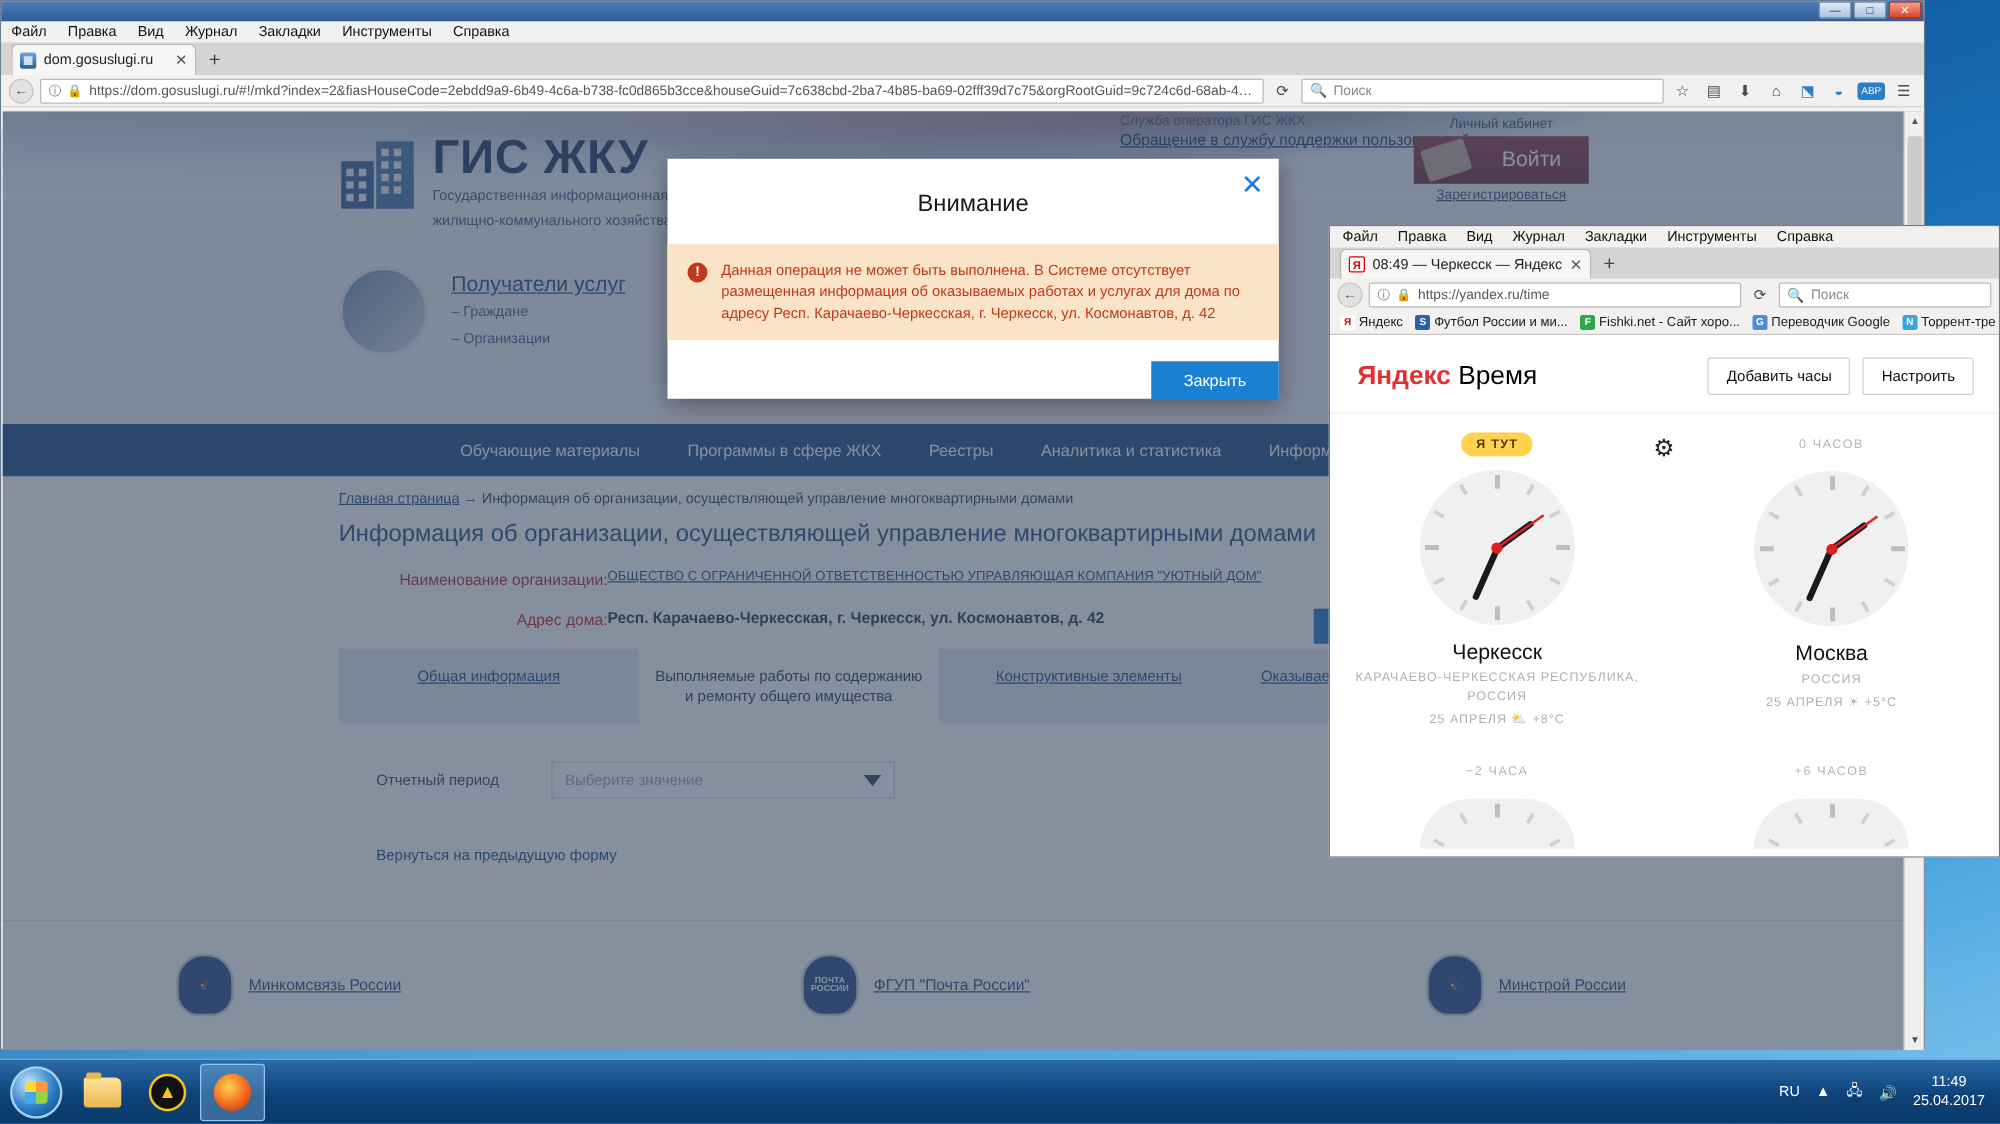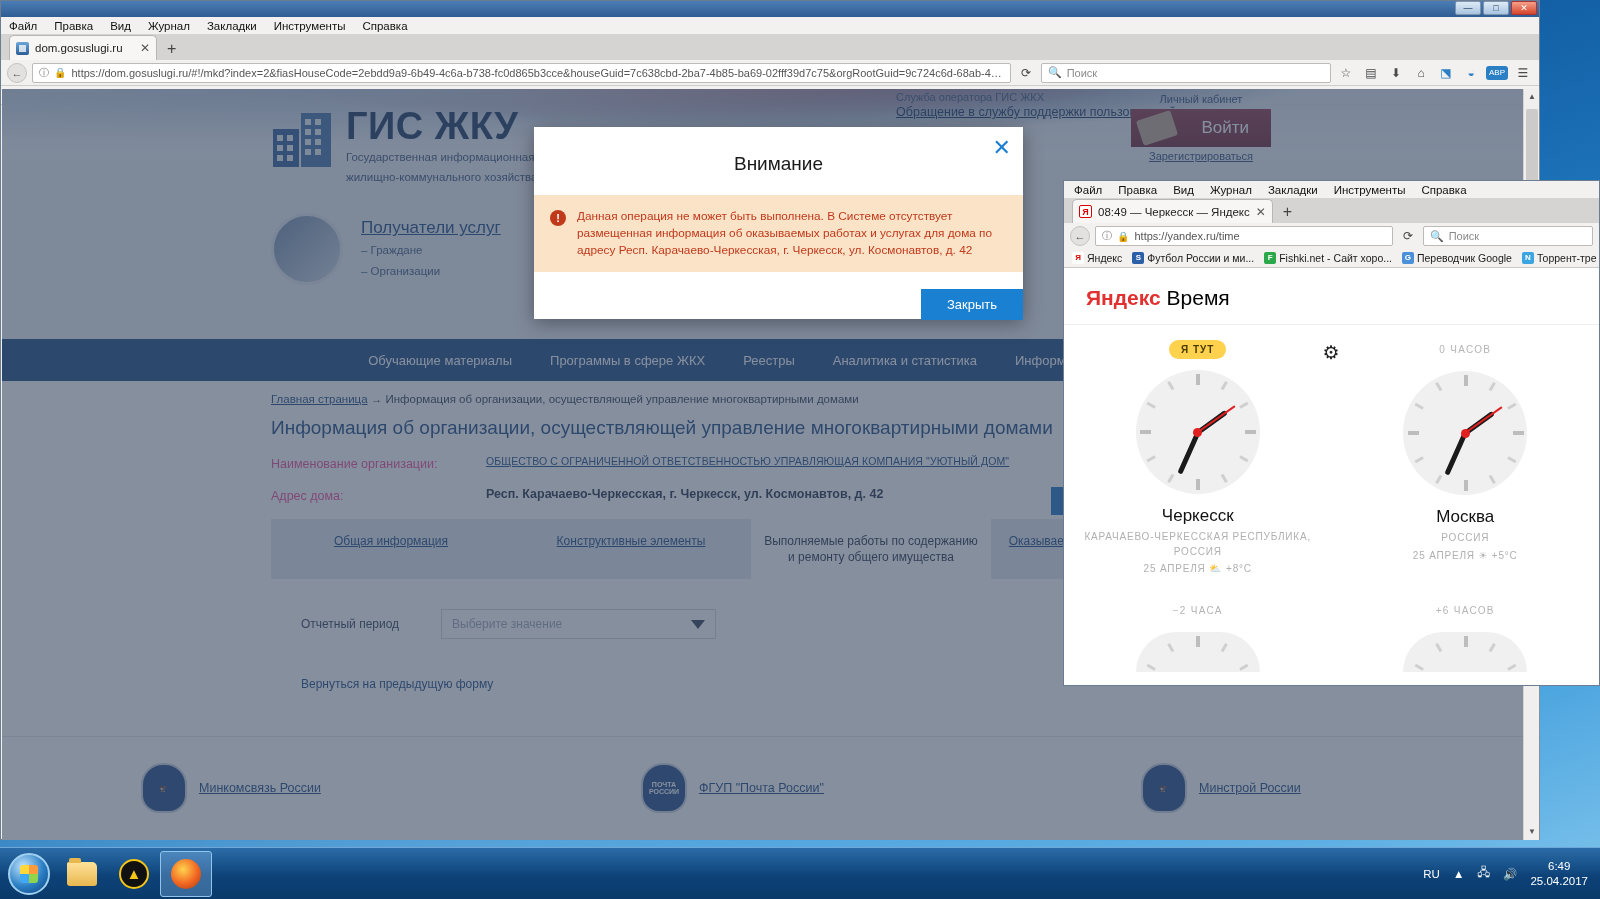--- a/index.html
+++ b/index.html
@@ -148,21 +148,21 @@
   .gis-nav {
     height:42px; background:#17457e; display:flex; align-items:center; justify-content:center;
     gap:38px; font-size:13px; color:#ffffff;
   }
   .gis-breadcrumb { padding:12px 0 8px 0; width:1000px; margin:0 auto; font-size:11.5px; color:#2b3a52;}
   .gis-breadcrumb a { color:#17457e; text-decoration:underline; }
   .gis-h1 { width:1000px; margin:0 auto; font-size:19px; color:#17457e; padding:4px 0 16px 0;}
 
   .gis-form { width:1000px; margin:0 auto; }
   .frow { display:flex; align-items:flex-start; margin-bottom:16px; }
-  .frow .lab { width:215px; font-size:12.5px; color:#ec4899; padding-top:2px; text-align:left; }
+  .frow .lab { width:215px; font-size:12.5px; color:#b91c1c; padding-top:2px; text-align:right; }
   .frow .val { font-size:12.5px; color:#1d2b42; font-weight:bold; }
   .frow .val.link { color:#17457e; text-decoration:underline; font-weight:normal; font-size:10.5px; letter-spacing:.1px;}
   .blue-btn-right { position:absolute; right:40px; width:180px; height:28px; background:#1a6fc4; }
 
   .tabs { display:flex; margin-top:14px; background:#e3e9f1; }
   .tab-item {
     flex:1; padding:14px 10px; text-align:center; font-size:12px; color:#17457e;
     text-decoration:underline; line-height:1.35;
   }
   .tab-item.active { background:#fff; color:#1d2b42; text-decoration:none; }
@@ -484,22 +484,22 @@
           <div class="val link">ОБЩЕСТВО С ОГРАНИЧЕННОЙ ОТВЕТСТВЕННОСТЬЮ УПРАВЛЯЮЩАЯ КОМПАНИЯ "УЮТНЫЙ ДОМ"</div>
         </div>
         <div class="frow">
           <div class="lab">Адрес дома:</div>
           <div class="val">Респ. Карачаево-Черкесская, г. Черкесск, ул. Космонавтов, д. 42</div>
           <div class="blue-btn-right"></div>
         </div>
 
         <div class="tabs">
           <div class="tab-item">Общая информация</div>
+          <div class="tab-item active">Выполняемые работы по содержанию и ремонту общего имущества</div>
           <div class="tab-item">Конструктивные элементы</div>
-          <div class="tab-item active">Выполняемые работы по содержанию и ремонту общего имущества</div>
           <div class="tab-item">Оказываемые коммунальные услуги</div>
           <div class="tab-item" style="flex:0 0 40px;">О</div>
         </div>
 
         <div class="panel">
           <div class="prow">
             <div class="lab">Отчетный период</div>
             <div class="select-box">
               <span>Выберите значение</span>
               <span class="caret"></span>
@@ -609,20 +609,24 @@
           <i style="background: rgb(58, 165, 224); color: rgb(255, 255, 255);">N</i>
           <span>Торрент-тре</span>
         </div>
       </div>
 
     <div class="yx-content">
       <div class="yx-header">
         <div class="yx-logo">
           <b>Яндекс</b>
           <span>Время</span>
+        </div>
+        <div class="yx-hbtns">
+          <button class="yx-btn">Добавить часы</button>
+          <button class="yx-btn">Настроить</button>
         </div>
       </div>
       <div class="yx-sep"></div>
 
       <div class="clocks-row">
         <div class="gear">⚙</div>
 
         <div class="clock-cell">
           <div class="badge-here">Я ТУТ</div>
           <div class="clock-face" id="clock0">
@@ -719,18 +723,18 @@
     </div>
     <div class="tb-item active">
       <div class="icon-ff"></div>
     </div>
     <div class="tray">
       <span>RU</span>
       <span>▲</span>
       <span>🖧</span>
       <span>🔊</span>
       <span class="clock">
-        <span>6:49</span><br>
+        <span>11:49</span><br>
         <span>25.04.2017</span>
       </span>
     </div>
   </div>
 </div>
 
 </body></html>

